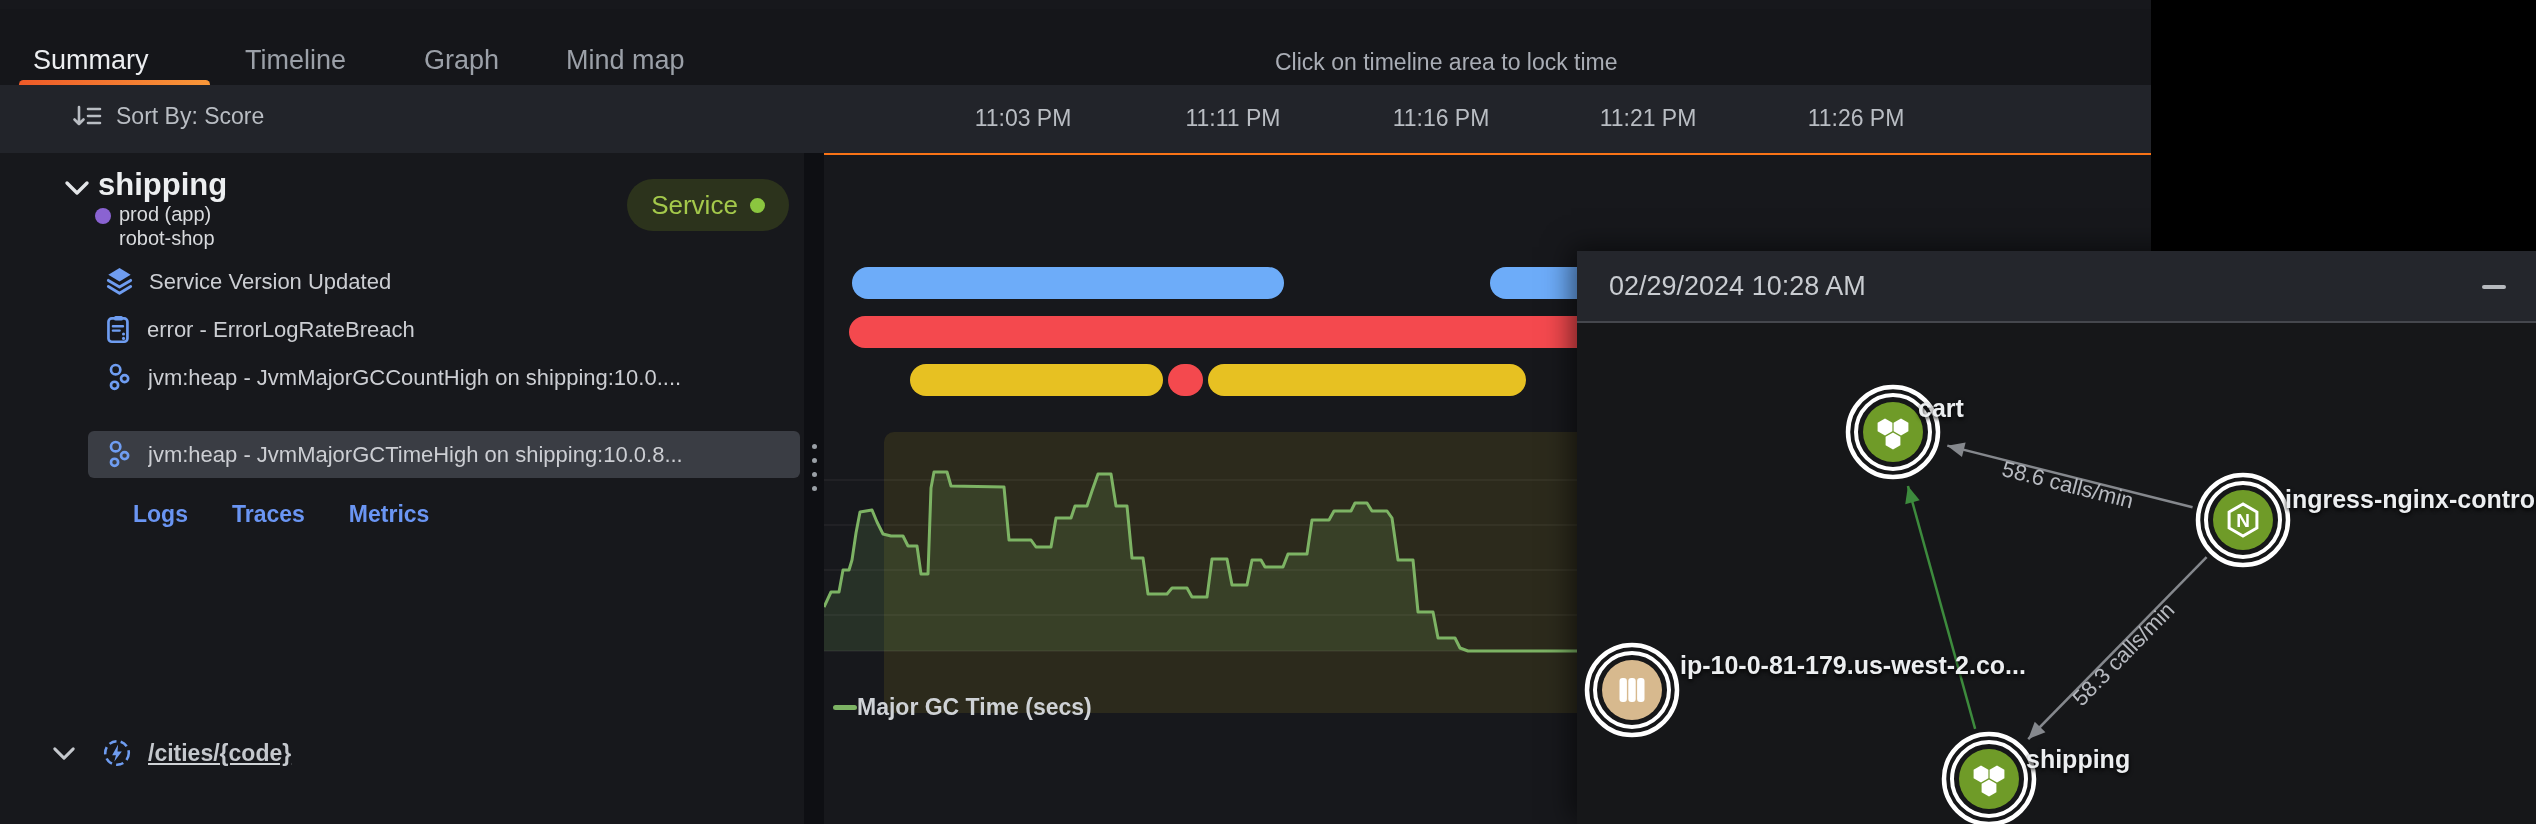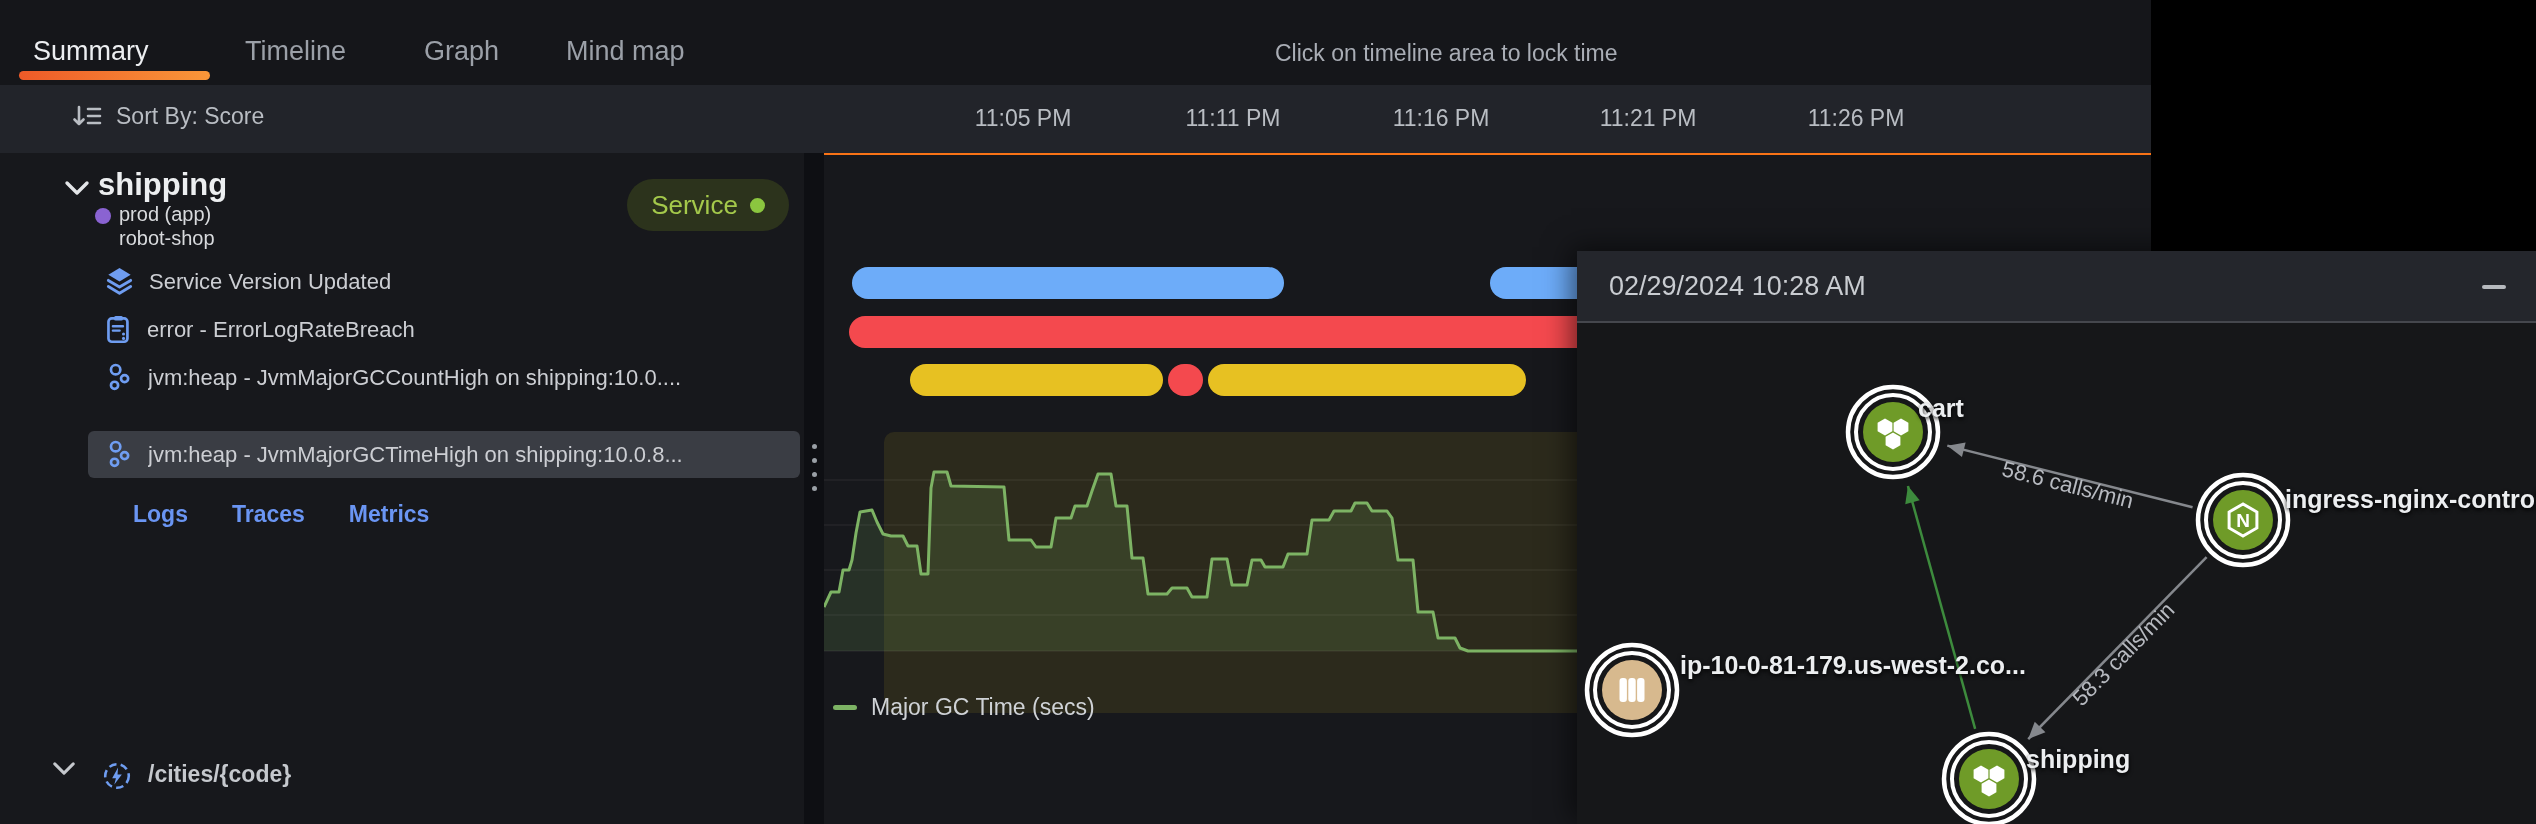--- a/index.html
+++ b/index.html
@@ -1,20 +1,20 @@
 <!DOCTYPE html>
 <html><head>
 <meta charset="utf-8">
 <style>
   html,body{margin:0;padding:0;background:#0c0d10;}
   #app{position:relative;width:2536px;height:824px;background:#17181c;overflow:hidden;
        font-family:"Liberation Sans", sans-serif;color:#cfd2d6;}
   .abs{position:absolute;}
   
-  #tabbar{left:0;top:0;width:2151px;height:85px;background:#15161a;}
+  #tabbar{left:0;top:9px;width:2151px;height:85px;background:#15161a;}
   .tab{position:absolute;top:36px;font-size:27px;color:#9ba0a8;cursor:pointer;white-space:nowrap;}
   .tab.active{color:#eceef1;font-weight:500;}
   #tab-underline{position:absolute;left:19px;top:71px;width:191px;height:9px;border-radius:5px;
        background:linear-gradient(90deg,#ee5a28,#f99739);}
   #hint{position:absolute;left:1275px;top:40px;width:440px;text-align:left;font-size:23px;color:#a9adb5;}
   
   #subheader{left:0;top:85px;width:2151px;height:68px;background:#22242a;border-bottom:2px solid #f97316;}
   #sortby{position:absolute;left:72px;top:18px;display:flex;align-items:center;gap:14px;
           font-size:23px;color:#b9bdc3;cursor:pointer;}
   .timetick{position:absolute;top:20px;width:130px;text-align:center;font-size:23px;color:#b9bdc3;}
@@ -28,28 +28,28 @@
   #svc-badge .bdot{width:15px;height:15px;border-radius:50%;background:#8bc63f;}
   #env-dot{position:absolute;left:95px;top:55px;width:16px;height:16px;border-radius:50%;background:#8a63d2;}
   #env-text{position:absolute;left:119px;top:50px;font-size:20px;color:#d8dadd;}
   #ns-text{position:absolute;left:119px;top:74px;font-size:20px;color:#d8dadd;}
   .evrow{position:absolute;left:88px;width:712px;height:47px;display:flex;align-items:center;gap:16px;
          padding-left:18px;box-sizing:border-box;border-radius:6px;cursor:pointer;}
   .evrow.selected{background:#3a3d44;}
   .evrow .evlabel{font-size:22px;color:#ccced3;white-space:nowrap;overflow:hidden;}
   .links{position:absolute;left:133px;top:348px;display:flex;gap:44px;}
   .links span{font-size:23px;font-weight:bold;color:#6a95f3;cursor:pointer;}
-  #endpoint-row{position:absolute;left:0px;top:608px;width:800px;height:44px;display:flex;}
+  #endpoint-row{position:absolute;left:0px;top:578px;width:800px;height:44px;display:flex;align-items:center;text-decoration:underline;}
   #endpoint-row .eplabel{font-size:23px;font-weight:bold;color:#c5c8cd;}
   
   #divider{left:804px;top:153px;width:20px;height:671px;background:#0e0f13;cursor:col-resize;}
   #divider .dot{position:absolute;left:8px;width:5px;height:5px;border-radius:50%;background:#9aa0a6;}
   
   #chart-highlight{left:884px;top:432px;width:693px;height:281px;background:#2c2a1c;border-radius:10px 0 0 10px;}
-  #legend{left:833px;top:694px;display:flex;align-items:center;gap:14px;}
+  #legend{left:833px;top:694px;display:flex;align-items:center;font-weight:bold;}
   #legend .dash{width:24px;height:5px;border-radius:3px;background:#7db364;}
   #legend .ltext{font-size:23px;color:#cfd2d6;}
   
   #blackpatch{left:2151px;top:0;width:385px;height:254px;background:#000;z-index:5;}
   #overlay{left:1577px;top:251px;width:959px;height:573px;z-index:10;background:#161719;
            box-shadow:-6px -4px 26px rgba(0,0,0,0.55);}
   #overlay-header{position:absolute;left:0;top:0;width:100%;height:72px;background:#24262c;
                   border-bottom:2px solid #45474d;box-sizing:border-box;}
   #overlay-ts{position:absolute;left:32px;top:20px;font-size:27px;color:#c9ccd1;}
   #overlay-min{position:absolute;right:30px;top:34px;width:24px;height:4px;background:#b6b9be;cursor:pointer;border-radius:2px;}
@@ -73,21 +73,21 @@
   <div id="subheader" class="abs">
     <div id="sortby">
       <svg width="30" height="26" viewBox="0 0 30 26">
         <g stroke="#b9bdc3" stroke-width="2.6" fill="none" stroke-linecap="round">
           <path d="M7 3 v17 M7 20 l-4.5-4.5 M7 20 l4.5-4.5"></path>
           <path d="M16 5 h12 M16 12 h12 M16 19 h12"></path>
         </g>
       </svg>
       <span>Sort By: Score</span>
     </div>
-    <span class="timetick" style="left:958px">11:05 PM</span>
+    <span class="timetick" style="left:958px">11:03 PM</span>
     <span class="timetick" style="left:1168px">11:11 PM</span>
     <span class="timetick" style="left:1376px">11:16 PM</span>
     <span class="timetick" style="left:1583px">11:21 PM</span>
     <span class="timetick" style="left:1791px">11:26 PM</span>
   </div>
 
   <div id="leftpanel" class="abs">
     <svg id="svc-chevron" width="26" height="16" viewBox="0 0 26 16">
       <polyline points="3,3 13,13 23,3" fill="none" stroke="#e3e5e8" stroke-width="3.4" stroke-linecap="round" stroke-linejoin="round"></polyline>
     </svg>

